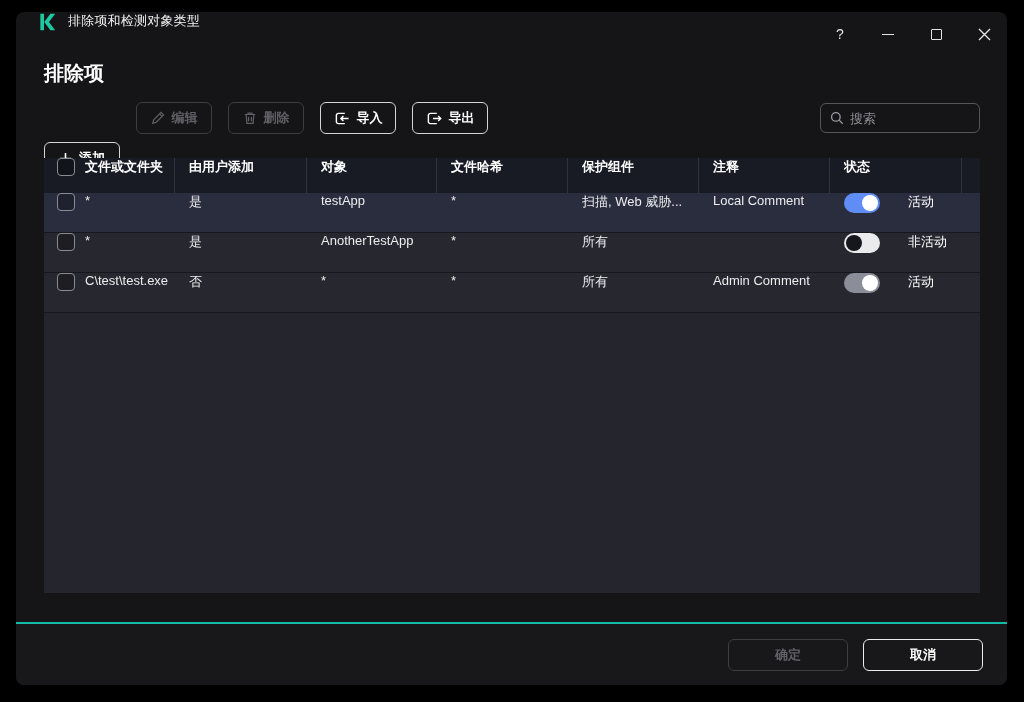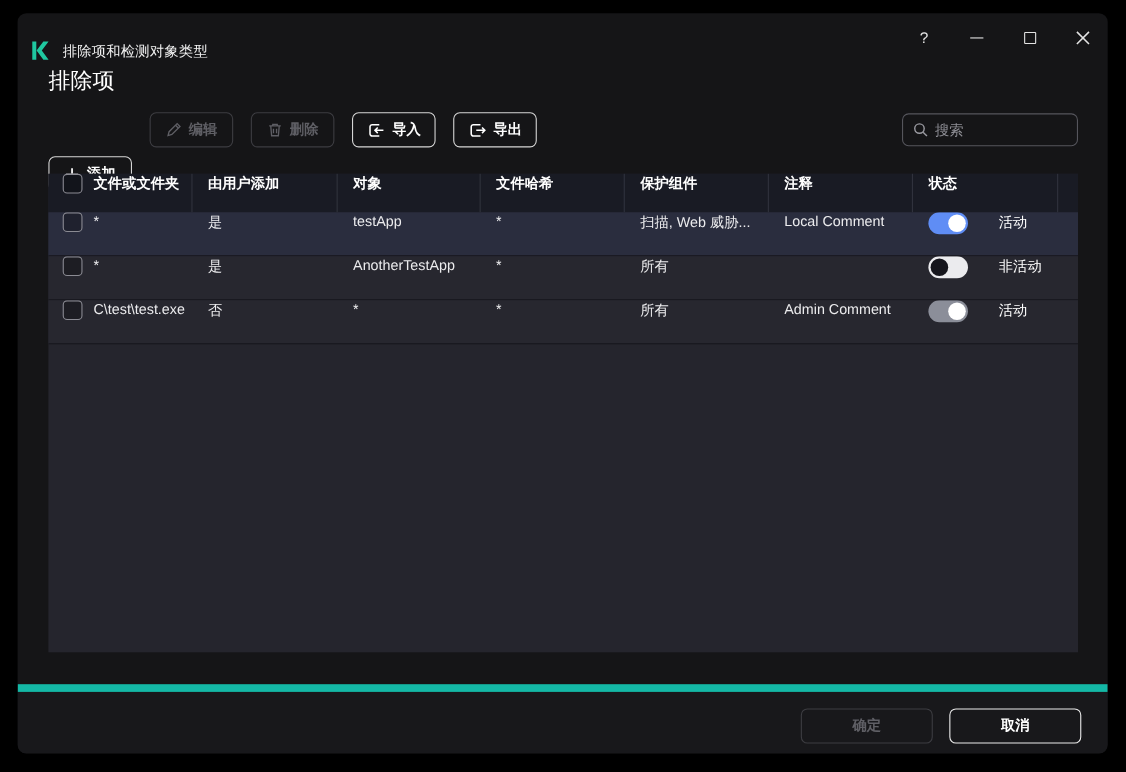--- a/index.html
+++ b/index.html
@@ -2,31 +2,31 @@
 <html><head>
 <meta charset="utf-8">
 <style>
   * { margin:0; padding:0; box-sizing:border-box; font-family:"Liberation Sans","DejaVu Sans",sans-serif; }
   html,body { width:1024px; height:702px; background:#000; overflow:hidden; }
 
   .window { position:absolute; left:16px; top:12px; width:991px; height:673px;
             background:#151517; border-radius:8px; overflow:hidden; }
 
   
-  .titlebar { position:absolute; left:0; top:0; right:0; height:44px; display:flex; align-items:flex-end; padding-left:10px; }
+  .titlebar { position:absolute; left:0; top:0; right:0; height:44px; display:flex; align-items:flex-start; padding-left:21px; }
   .logo { width:20px; height:20px; margin-right:11px; display:inline-flex; }
   .titlebar-title { font-size:13px; color:#f2f2f2; letter-spacing:.2px; }
   .win-controls { position:absolute; right:10px; top:9px; display:flex; gap:22px; }
   .win-btn { width:26px; height:26px; display:flex; align-items:center; justify-content:center;
              color:#e3e3e3; font-size:14px; cursor:default; }
   .glyph-min { display:inline-block; width:12px; border-top:1.6px solid currentColor; }
   .glyph-max { display:inline-block; width:11px; height:11px; border:1.4px solid currentColor; border-radius:1px; }
 
   
-  .page-title { position:absolute; left:28px; top:48px; font-size:20px; font-weight:normal; color:#ffffff; }
+  .page-title { position:absolute; left:28px; top:48px; font-size:20px; font-weight:bold; color:#ffffff; }
 
   .btn { position:absolute; top:90px; height:32px; width:76px; border:1px solid #d6d6d6; border-radius:6px;
          background:transparent; color:#ffffff; font-size:13px; font-weight:bold;
          display:inline-flex; align-items:center; justify-content:center; gap:7px; }
   .btn svg { flex:none; }
   .btn.disabled { border-color:#3d3d42; color:#5f5f65; }
 
   .search { position:absolute; left:804px; top:91px; width:160px; height:30px; border:1px solid #55555c;
             border-radius:6px; display:flex; align-items:center; padding:0 9px; gap:6px; }
   .search input { background:transparent; border:none; outline:none; color:#bef264; font-size:13px; width:115px; }
@@ -48,21 +48,21 @@
   .thead .checkbox { margin-right:10px; }
 
   .toggle { position:relative; flex:none; width:36px; height:20px; border-radius:10px; }
   .toggle .knob { position:absolute; top:2px; width:16px; height:16px; border-radius:50%; }
   .toggle.on { background:#5f8df5; } .toggle.on .knob { right:2px; background:#ffffff; }
   .toggle.on-gray { background:#8b8e99; } .toggle.on-gray .knob { right:2px; background:#ffffff; }
   .toggle.off { background:#ebebee; } .toggle.off .knob { left:2px; background:#16161d; }
   .status-label { margin-left:28px; color:#ffffff; }
 
   
-  .footer { position:absolute; left:0; right:0; top:610px; bottom:0; background:#18181b; border-top:7px solid #14b8a6; }
+  .footer { position:absolute; left:0; right:0; top:610px; bottom:0; background:#18181b; border-top:2px solid #14b8a6; }
   .footer .btn { top:15px; width:120px; }
   .btn-ok { left:712px; }
   .btn-cancel { left:847px; border-color:#ececec; border-width:1.5px; }
 </style>
 </head>
 <body>
 
 <div class="window">
 
   <div class="titlebar">

